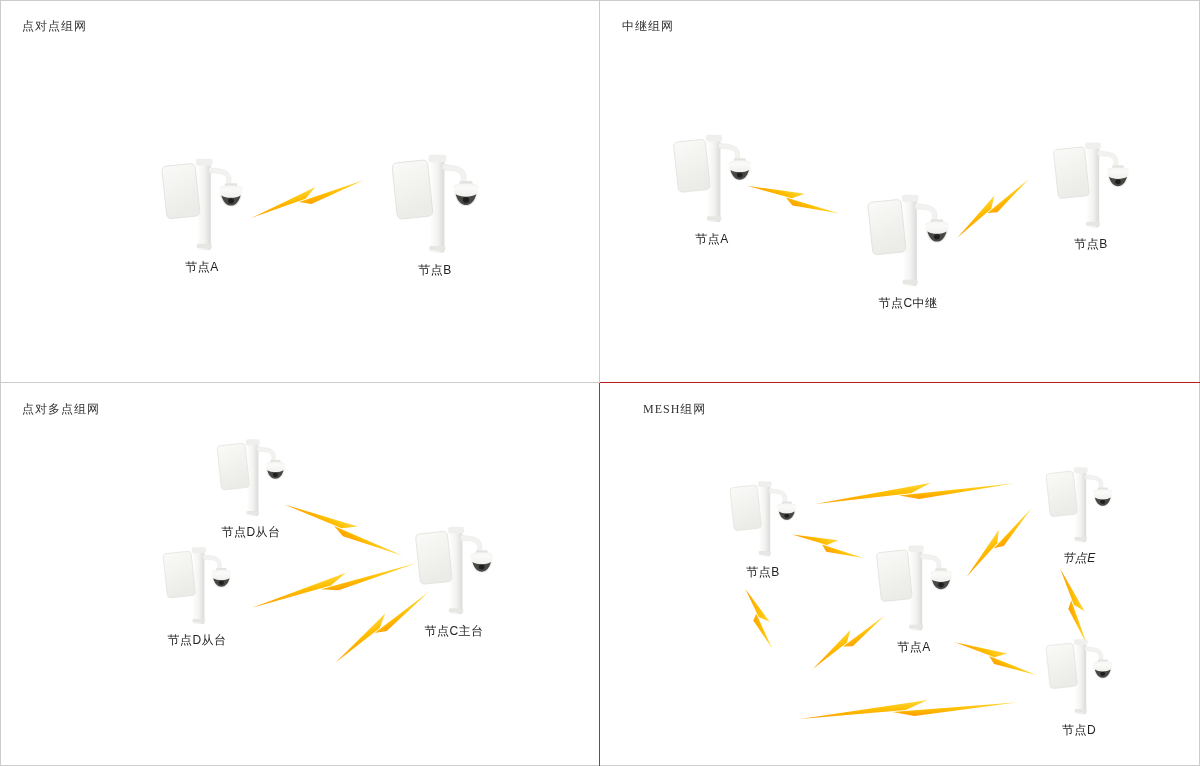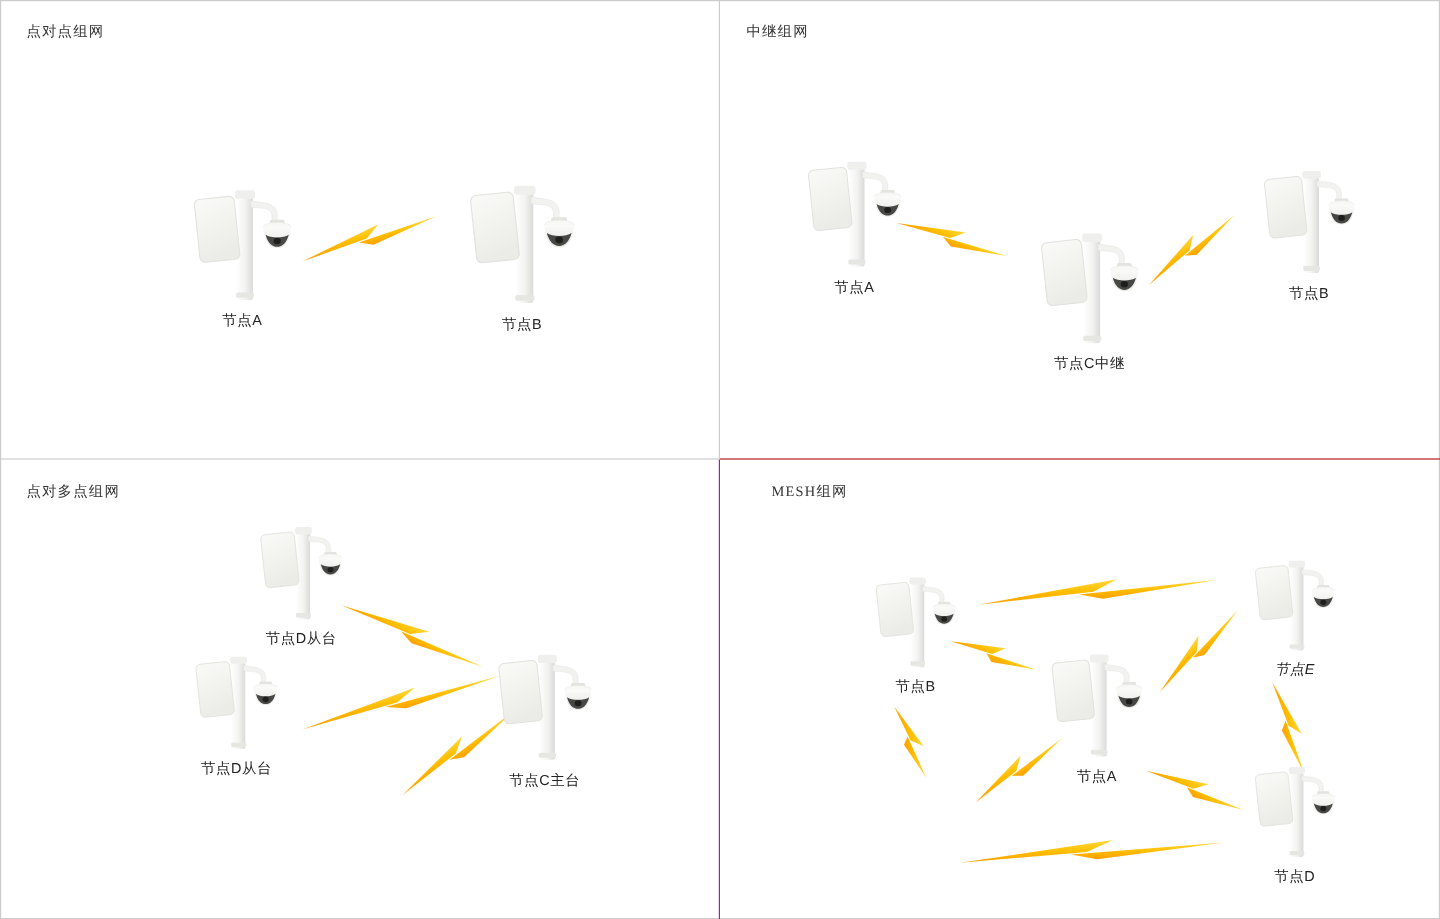--- a/index.html
+++ b/index.html
@@ -151,21 +151,21 @@
           <use href="#devSym" xlink:href="#devSym"></use>
         </svg>
       <div class="nlabel">节点D从台</div>
     </div>
     <div class="node" style="left:160px;top:162px;width:74px;">
       <svg viewBox="0 0 100 115" width="74" height="85">
           <use href="#devSym" xlink:href="#devSym"></use>
         </svg>
       <div class="nlabel">节点D从台</div>
     </div>
-    <div class="node" style="left:412px;top:160px;width:84px;">
+    <div class="node" style="left:412px;top:141px;width:84px;">
       <svg viewBox="0 0 100 115" width="84" height="97">
           <use href="#devSym" xlink:href="#devSym"></use>
         </svg>
       <div class="nlabel">节点C主台</div>
     </div>
   </div>
 
   <div class="quad q-br">
     <div class="qtitle">MESH组网</div>
     <svg class="boltlayer" width="600" height="383">

